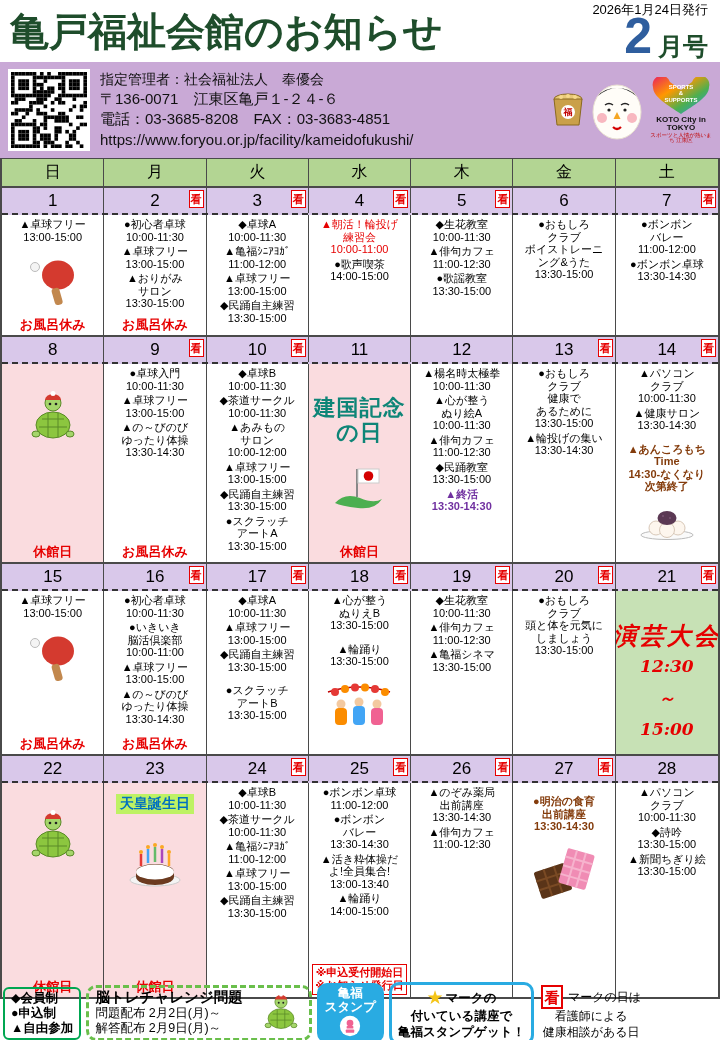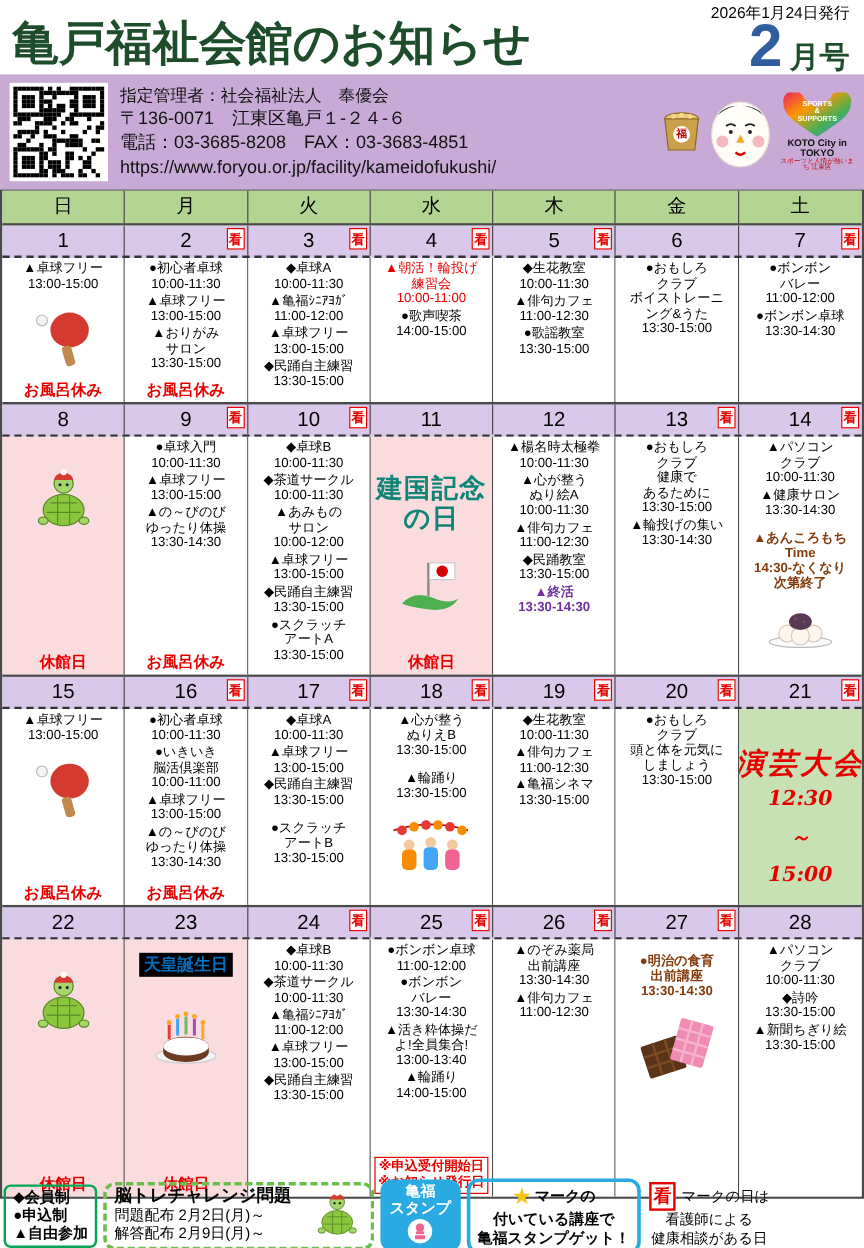--- a/index.html
+++ b/index.html
@@ -1,21 +1,21 @@
 <!DOCTYPE html>
 <html><head>
 <meta charset="utf-8">
 <style>
   html,body{margin:0;padding:0;}
   body{
     width:720px;height:1040px;background:#fff;overflow:hidden;position:relative;
     font-family:"Liberation Sans","DejaVu Sans",sans-serif;color:#000;
   }
   
-  .header{display:flex;align-items:flex-end;height:62px;padding:2px 8px 0 10px;box-sizing:border-box;}
+  .header{display:flex;align-items:center;height:62px;padding:2px 8px 0 10px;box-sizing:border-box;}
   .page-title{font-size:39px;font-weight:bold;color:#1e4d2b;line-height:1.25;letter-spacing:0px;white-space:nowrap;}
   .header-right{margin-left:auto;text-align:right;padding-right:4px;}
   .issue-date{font-size:13px;color:#000;line-height:1.1;}
   .month-line{display:flex;align-items:flex-end;justify-content:flex-end;margin-top:-4px;}
   .month-num{font-size:50px;font-weight:bold;color:#2f5e9e;line-height:0.95;}
   .month-suffix{font-size:25px;font-weight:bold;color:#1e4d2b;margin-left:6px;line-height:1.1;}
   
   .info-band{background:#c9a9d6;height:96px;display:flex;align-items:center;padding:0 6px 0 8px;box-sizing:border-box;}
   .qr-box{width:82px;height:82px;background:#fff;display:flex;align-items:center;justify-content:center;flex:0 0 auto;}
   .info-text{margin-left:10px;font-size:15px;line-height:1.35;color:#111;white-space:nowrap;}
@@ -38,21 +38,21 @@
   .date-row.sep{border-top:2px solid #4a4a4a;}
   .date-cell{position:relative;display:flex;align-items:center;justify-content:center;font-size:17px;border-right:1px solid #4a4a4a;}
   .nurse-badge{position:absolute;right:2px;top:2px;width:15px;height:18px;border:1.5px solid #e60000;color:#e60000;background:#fff;font-size:11px;font-weight:bold;display:flex;align-items:center;justify-content:center;box-sizing:border-box;}
   .day-cell{border-right:1px solid #4a4a4a;padding:3px 1px 2px;display:flex;flex-direction:column;align-items:center;text-align:center;font-size:11px;line-height:1.14;overflow:hidden;box-sizing:border-box;background:#fff;}
   .bg-pink{background:#fadcdf;}
   .bg-green{background:#c7e1b5;}
   .event{margin-bottom:2px;}
   .ev-line{white-space:nowrap;}
   .bold{font-weight:bold;}
   .gap{margin-top:9px;}
-  .hl{background:#000000;padding:2px 4px;font-size:14px;font-weight:bold;margin-top:8px;}
+  .hl{background:#bef264;padding:2px 4px;font-size:14px;font-weight:bold;margin-top:8px;}
   .kenkoku{font-weight:bold;font-size:22px;letter-spacing:1px;margin-top:28px;font-family:"DejaVu Serif","Liberation Serif",serif;}
   .engei-title{font-family:"DejaVu Serif","Liberation Serif",serif;font-style:italic;font-weight:bold;font-size:24px;letter-spacing:3px;margin-top:28px;white-space:nowrap;}
   .engei-time{font-family:"DejaVu Serif","Liberation Serif",serif;font-style:italic;font-weight:bold;font-size:17px;line-height:1.85;}
   .cell-icon{margin:10px 0 4px;}
   .bg-pink .cell-icon{margin-top:20px;}
   .cell-note{margin-top:auto;font-weight:bold;font-size:13px;white-space:nowrap;}
   .note-box{margin-top:auto;border:1.5px solid #e60000;background:#fff;font-weight:bold;font-size:11px;padding:1px 2px;line-height:1.25;}
   
   .footer{position:absolute;left:0;top:986px;width:720px;height:54px;display:flex;align-items:center;gap:5px;padding:0 3px;box-sizing:border-box;}
   .legend-box{border:2.5px solid #00a651;border-radius:6px;padding:2px 6px;font-size:12.5px;font-weight:bold;line-height:1.2;white-space:nowrap;flex:0 0 auto;}

